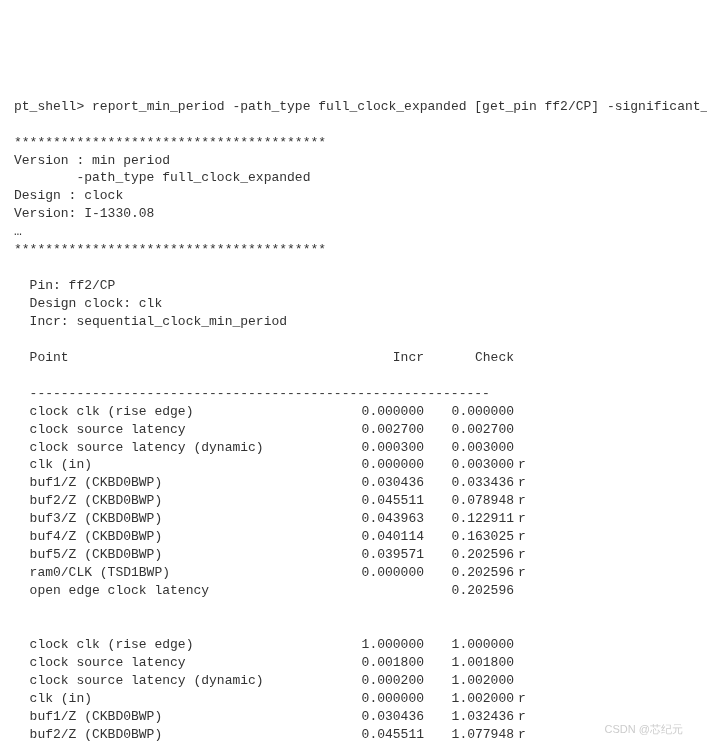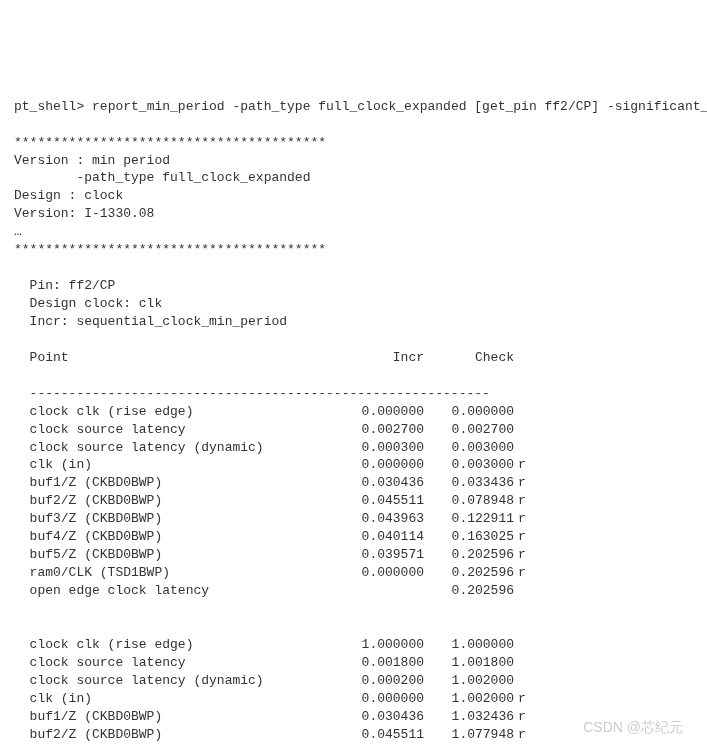--- a/index.html
+++ b/index.html
@@ -12,21 +12,21 @@
       padding: 8px 14px;
       white-space: pre;
       width: 707px;
       box-sizing: border-box;
     }
     .watermark {
       position: fixed;
       right: 24px;
       bottom: 8px;
       font-family: Arial, sans-serif;
-      font-size: 14px;
+      font-size: 11px;
       color: rgba(140,140,140,0.45);
       white-space: nowrap;
       pointer-events: none;
     }
     .row { display: flex; }
     .col-point { width: 320px; }
     .col-incr  { width: 90px; text-align: right; }
     .col-path  { width: 90px; text-align: right; }
     .col-flag  { width: 20px; padding-left: 4px; }
     .dash { letter-spacing: 0; }

